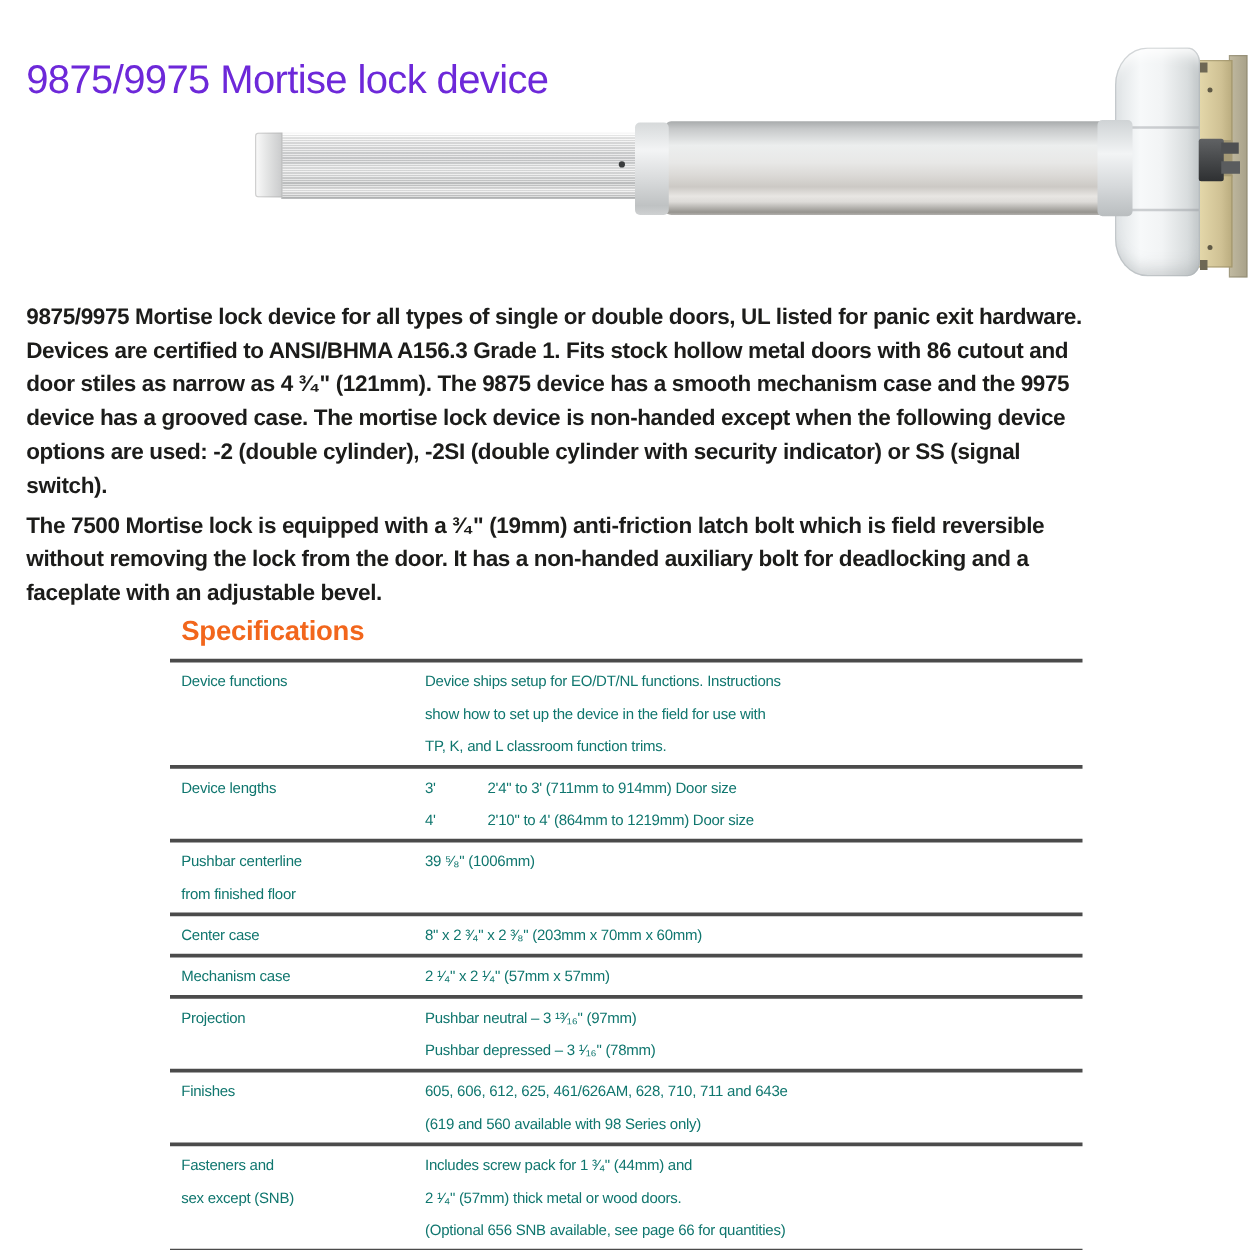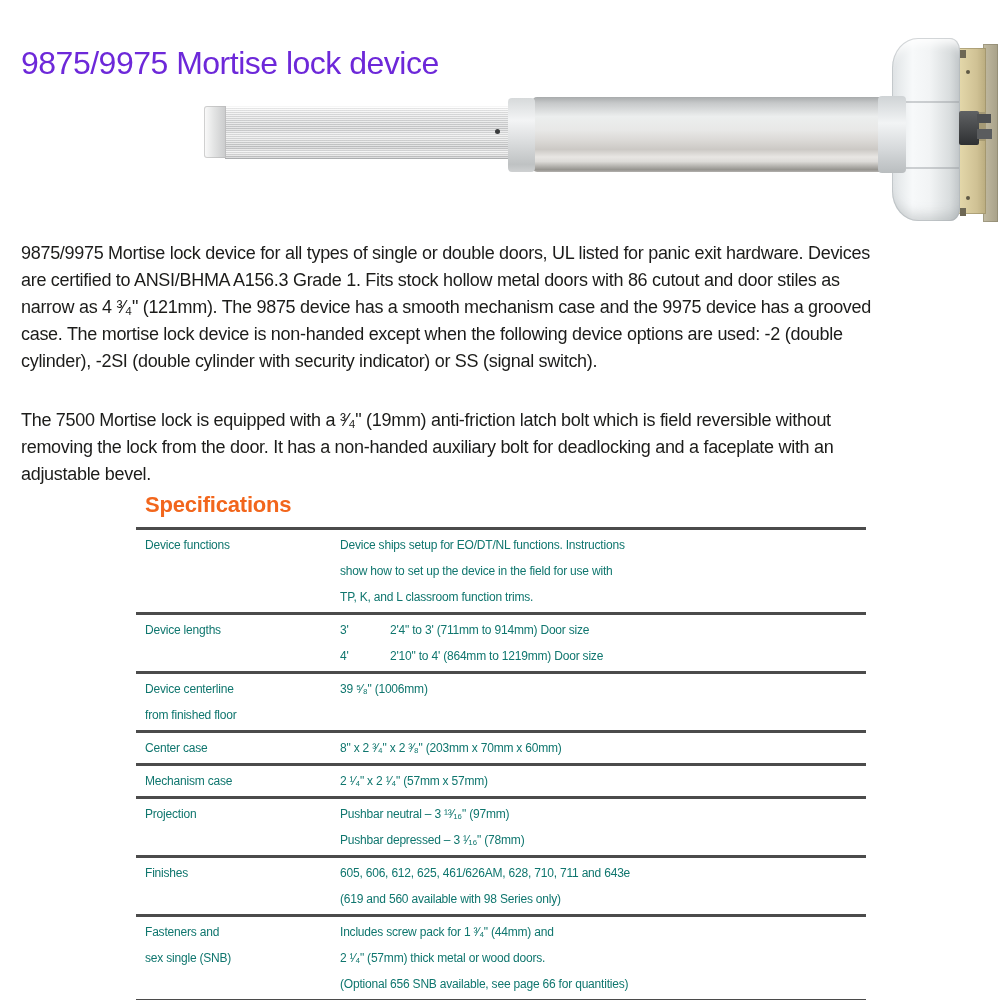--- a/index.html
+++ b/index.html
@@ -13,20 +13,21 @@
   
   .title{
     position:absolute;left:21px;top:24px;
     font-size:32px;font-weight:400;letter-spacing:-0.5px;
     color:#6d28d9;white-space:nowrap;
   }
   .para{
     position:absolute;left:21px;width:850px;
     font-size:18px;line-height:27px;letter-spacing:-0.3px;color:#1c1c1a;
     margin:0;
+    font-weight:bold;
   }
   #para1{top:240px;}
   #para2{top:407px;}
 
   .specs-heading{
     position:absolute;left:145px;top:492px;
     font-size:22px;font-weight:700;letter-spacing:-0.2px;
     color:#f2661c;margin:0;text-align:center;
   }
 
@@ -148,21 +149,21 @@
           <span class="len-size">3'</span><span>2'4" to 3' (711mm to 914mm) Door size</span>
         </div>
         <div class="len-line">
           <span class="len-size">4'</span><span>2'10" to 4' (864mm to 1219mm) Door size</span>
         </div>
       </div>
     </div>
 
     <div class="spec-row">
       <div class="spec-label">
-        <div>Device centerline</div>
+        <div>Pushbar centerline</div>
         <div>from finished floor</div>
       </div>
       <div class="spec-value">
         <div>39 ⁵⁄₈" (1006mm)</div>
       </div>
     </div>
 
     <div class="spec-row">
       <div class="spec-label">
         <div>Center case</div>
@@ -197,21 +198,21 @@
       </div>
       <div class="spec-value">
         <div>605, 606, 612, 625, 461/626AM, 628, 710, 711 and 643e</div>
         <div>(619 and 560 available with 98 Series only)</div>
       </div>
     </div>
 
     <div class="spec-row">
       <div class="spec-label">
         <div>Fasteners and</div>
-        <div>sex single (SNB)</div>
+        <div>sex except (SNB)</div>
       </div>
       <div class="spec-value">
         <div>Includes screw pack for 1 ³⁄₄" (44mm) and</div>
         <div>2 ¹⁄₄" (57mm) thick metal or wood doors.</div>
         <div>(Optional 656 SNB available, see page 66 for quantities)</div>
       </div>
     </div>
 
   </div>
 </div>

